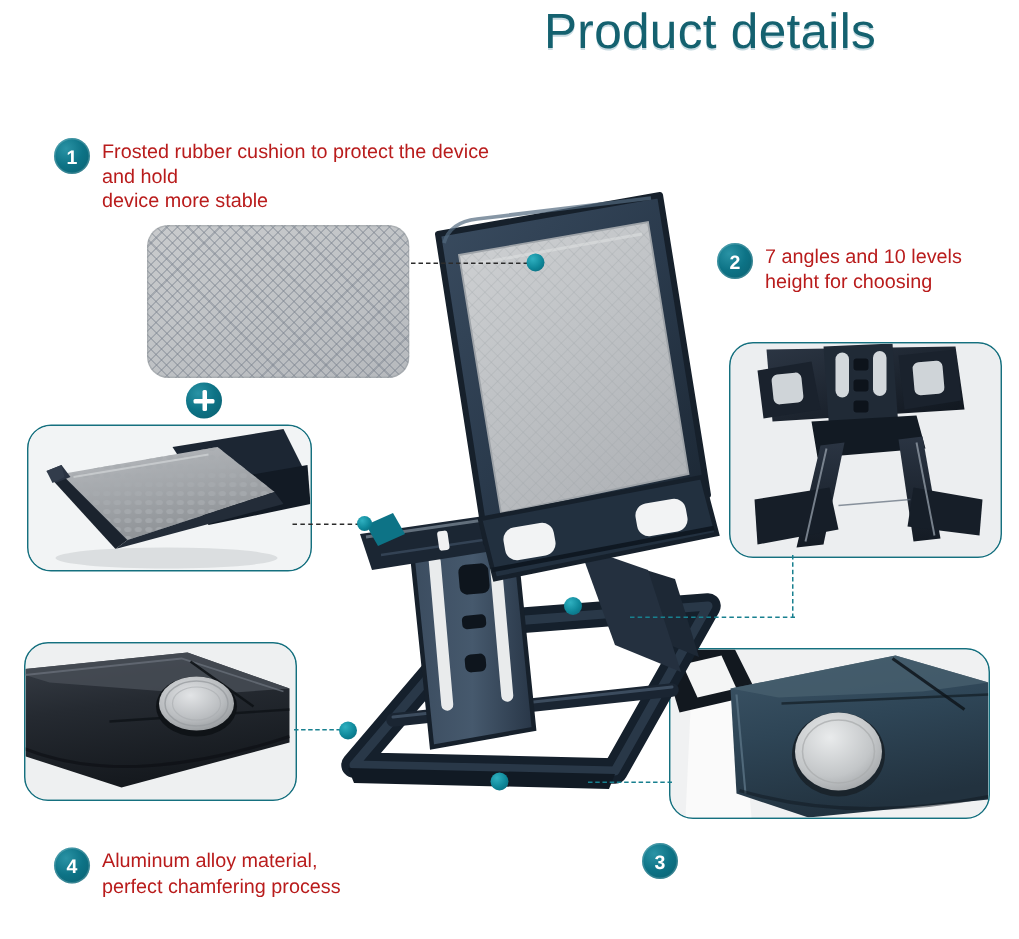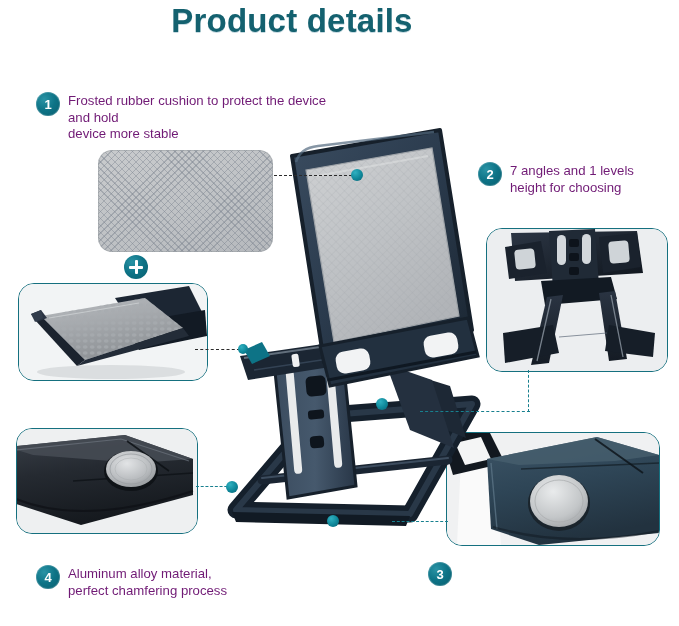--- a/index.html
+++ b/index.html
@@ -8,41 +8,41 @@
     background:#ffffff;
     font-family:"Liberation Sans", sans-serif;
     overflow:hidden;
     position:relative;
   }
   #stage{position:absolute;left:0;top:0;width:679px;height:626px;}
 
   
   .title{
     position:absolute;left:0;top:2px;width:584px;
-    text-align:center;
-    font-size:33px;font-weight:bold;
+    text-align:right;
+    font-size:33px;font-weight:normal;
     color:#14616f;
     letter-spacing:.2px;
     text-shadow:0 1px 0 rgba(180,205,215,.75);
   }
 
   
   .callout{position:absolute;display:flex;align-items:flex-start;gap:8px;}
   .badge{
     flex:0 0 auto;
     width:24px;height:24px;border-radius:50%;
     background:radial-gradient(circle at 34% 30%, #2a93a5 0%, #0d7386 48%, #0a5e6e 100%);
     color:#ffffff;
     font-size:13px;font-weight:bold;
     display:flex;align-items:center;justify-content:center;
     line-height:1;
     box-shadow:inset 0 0 0 1px rgba(255,255,255,.18);
   }
   .ctext{
-    font-size:13.2px;line-height:16.5px;color:#701a75;
+    font-size:13.2px;line-height:16.5px;color:#b91c1c;
     white-space:pre-line;padding-top:1px;
   }
   .c1{left:36px;top:92px;width:300px;}
   .c2{left:478px;top:162px;width:198px;}
   .c3{left:428px;top:562px;width:240px;}
   .c4{left:36px;top:565px;width:250px;}
 
   
   .inset{
     position:absolute;
@@ -354,21 +354,21 @@
   <div class="dot" style="left:226px;top:481px;"></div>
 
   <div class="callout c1">
     <div class="badge">1</div>
     <div class="ctext">Frosted rubber cushion to protect the device and hold
 device more stable</div>
   </div>
 
   <div class="callout c2">
     <div class="badge">2</div>
-    <div class="ctext">7 angles and 1 levels
+    <div class="ctext">7 angles and 10 levels
 height for choosing</div>
   </div>
 
   <div class="callout c3">
     <div class="badge">3</div>
   </div>
 
   <div class="callout c4">
     <div class="badge">4</div>
     <div class="ctext">Aluminum alloy material,

